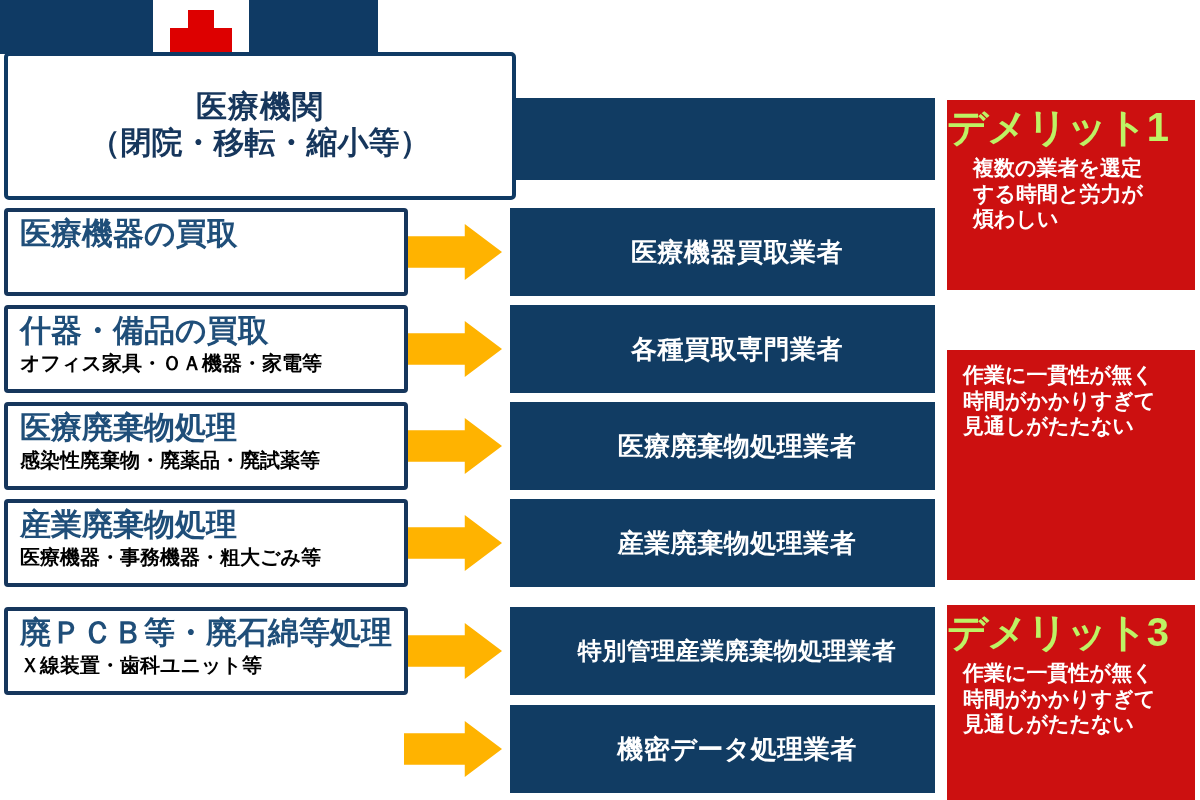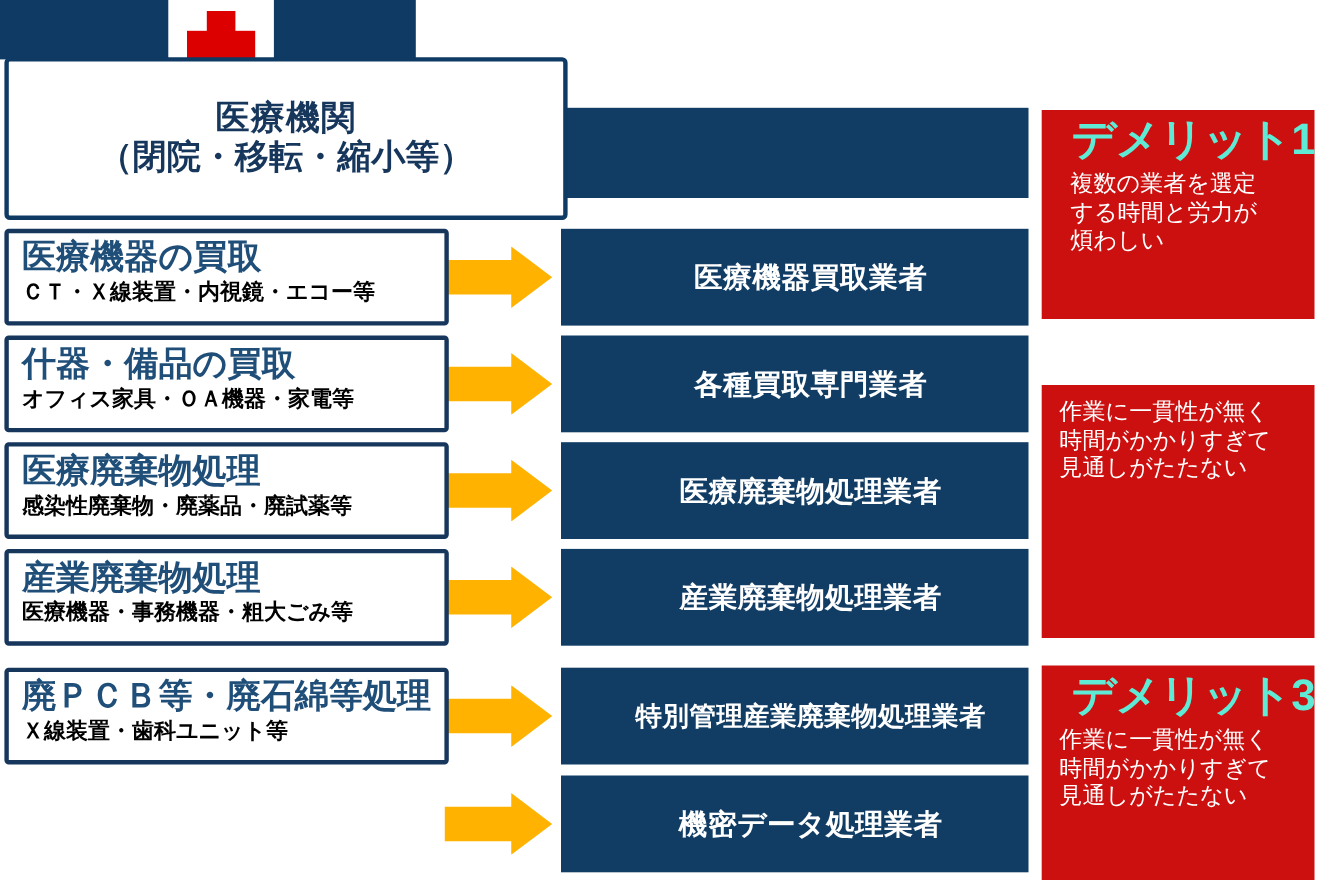--- a/index.html
+++ b/index.html
@@ -89,25 +89,25 @@
   .vend-label.narrow{font-size:24px;}
 
   
   .dem{
     position:absolute;left:947px;width:248px;
     background:#CC1010;
     box-sizing:border-box;
     padding:6px 0 0 0;
   }
   .dem-title{
-    color:#5eead4;font-weight:bold;font-size:40px;line-height:1.08;
-    text-align:right;letter-spacing:-1px;
+    color:#bef264;font-weight:bold;font-size:40px;line-height:1.08;
+    text-align:left;letter-spacing:-1px;
   }
   .dem-body{
-    color:#ffffff;font-weight:normal;font-size:21px;line-height:1.22;
+    color:#ffffff;font-weight:bold;font-size:21px;line-height:1.22;
     padding-left:26px;margin-top:6px;
   }
   .dem-body div{white-space:nowrap;}
 </style>
 </head>
 <body>
 
 <div id="stage">
 
   <div class="hdr-band"></div>
@@ -117,21 +117,20 @@
 
   <div class="hdr-box">
     <div class="hdr-box-inner">
       <div class="hdr-l1">医療機関</div>
       <div class="hdr-l2">（閉院・移転・縮小等）</div>
     </div>
   </div>
 
   <div class="svc" style="top:208px">
     <div class="svc-title">医療機器の買取</div>
-    <div class="svc-sub">ＣＴ・Ｘ線装置・内視鏡・エコー等</div>
   </div>
   <div class="svc" style="top:305px">
     <div class="svc-title">什器・備品の買取</div>
     <div class="svc-sub">オフィス家具・ＯＡ機器・家電等</div>
   </div>
   <div class="svc" style="top:402px">
     <div class="svc-title">医療廃棄物処理</div>
     <div class="svc-sub">感染性廃棄物・廃薬品・廃試薬等</div>
   </div>
   <div class="svc" style="top:499px">

